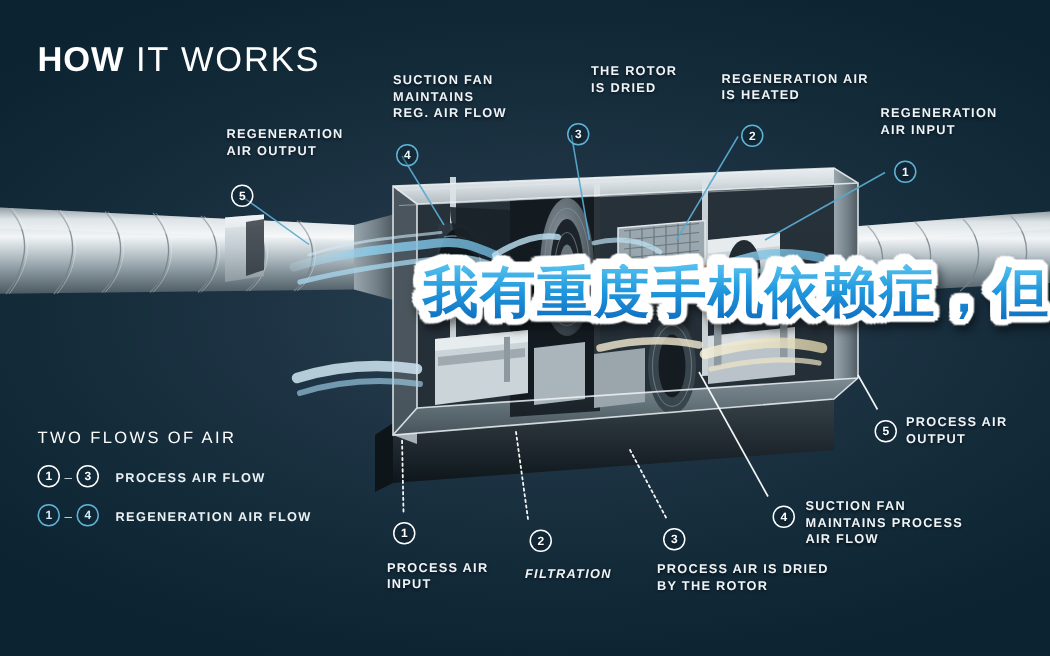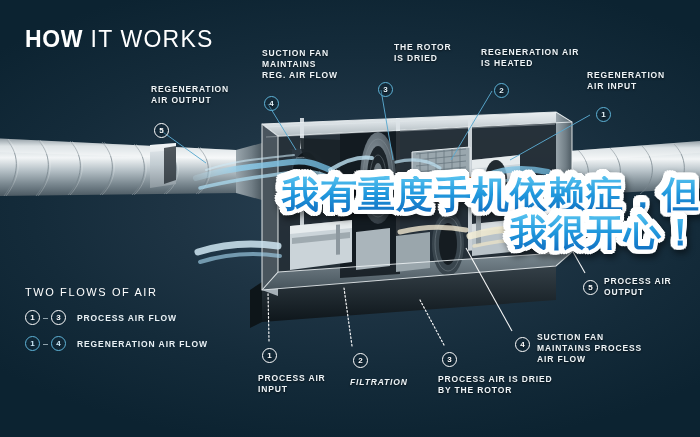--- a/index.html
+++ b/index.html
@@ -429,16 +429,15 @@
     <div class="legend-row">
       <div class="lg-c cy">1</div>
       <div class="lg-dash">–</div>
       <div class="lg-c cy">4</div>
       <div class="lg-txt">REGENERATION AIR FLOW</div>
     </div>
   </div>
 
   <div class="overlay-cn">
     <span class="ln">我有重度手机依赖症，但</span>
-    <span class="ln">我很开心！</span>
   </div>
 
 </div>
 
 </body></html>

